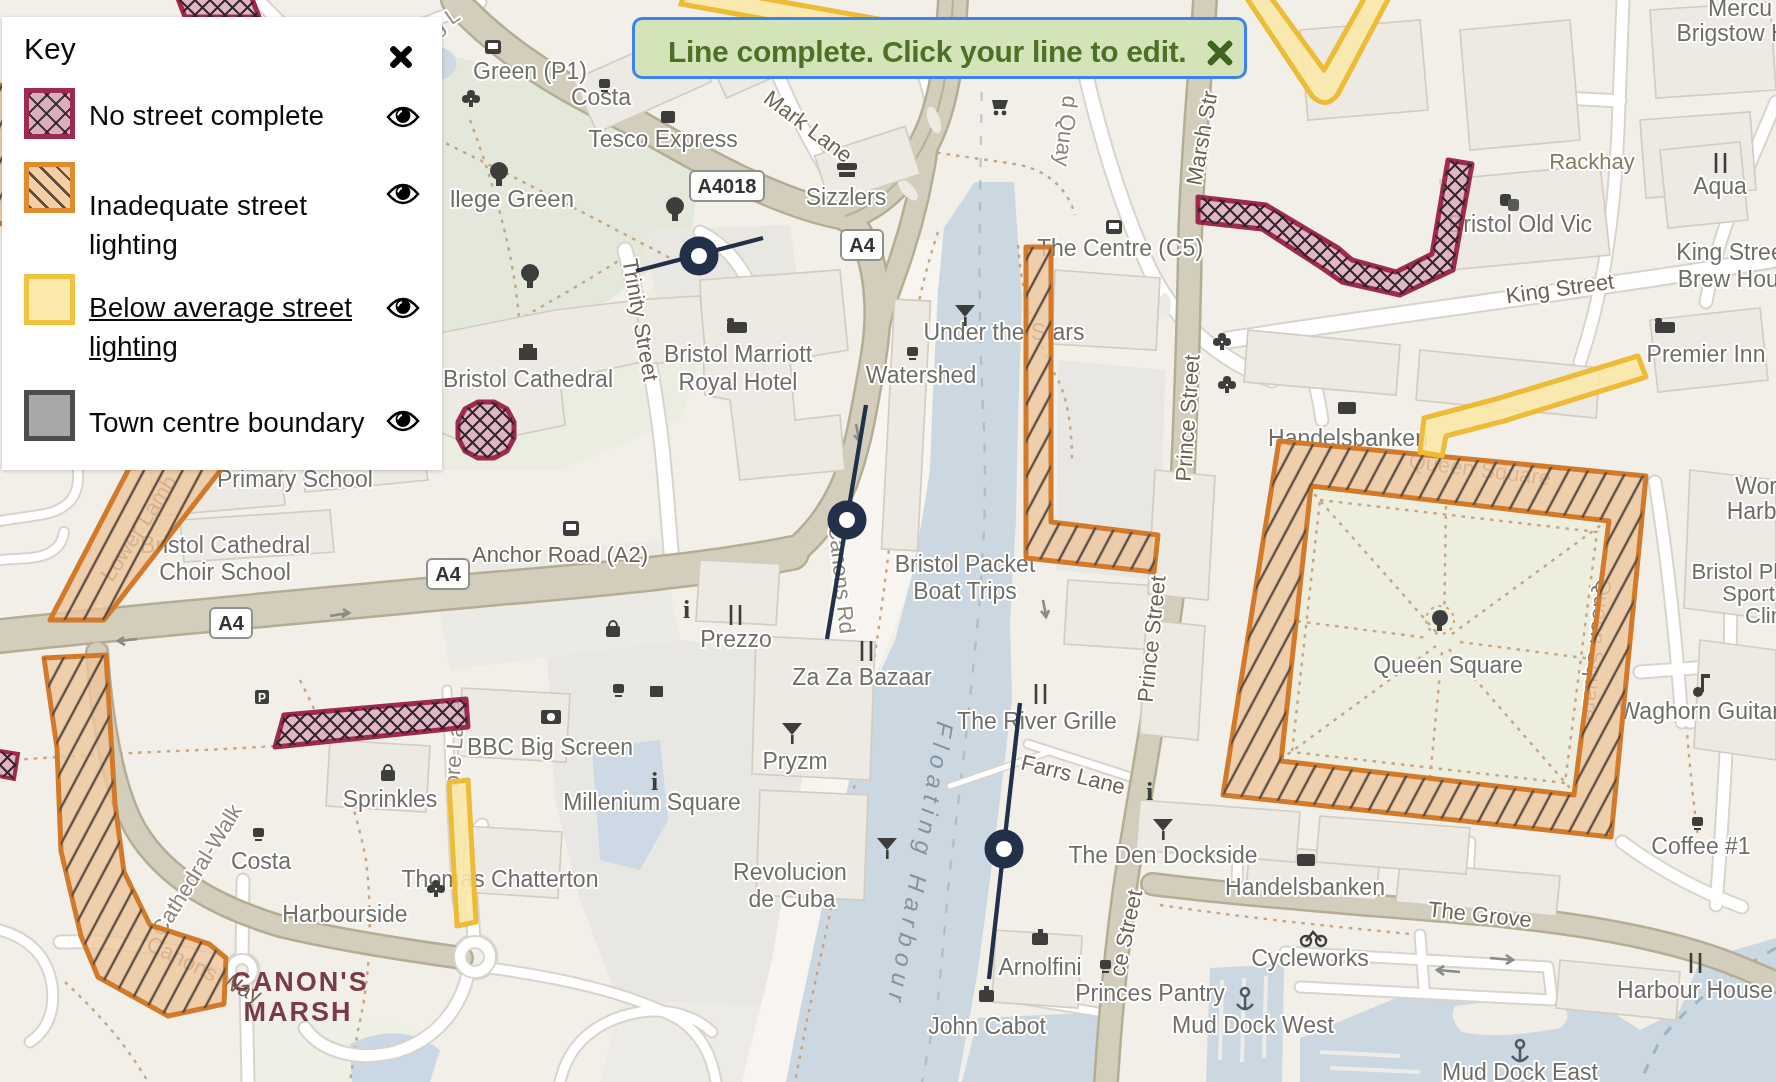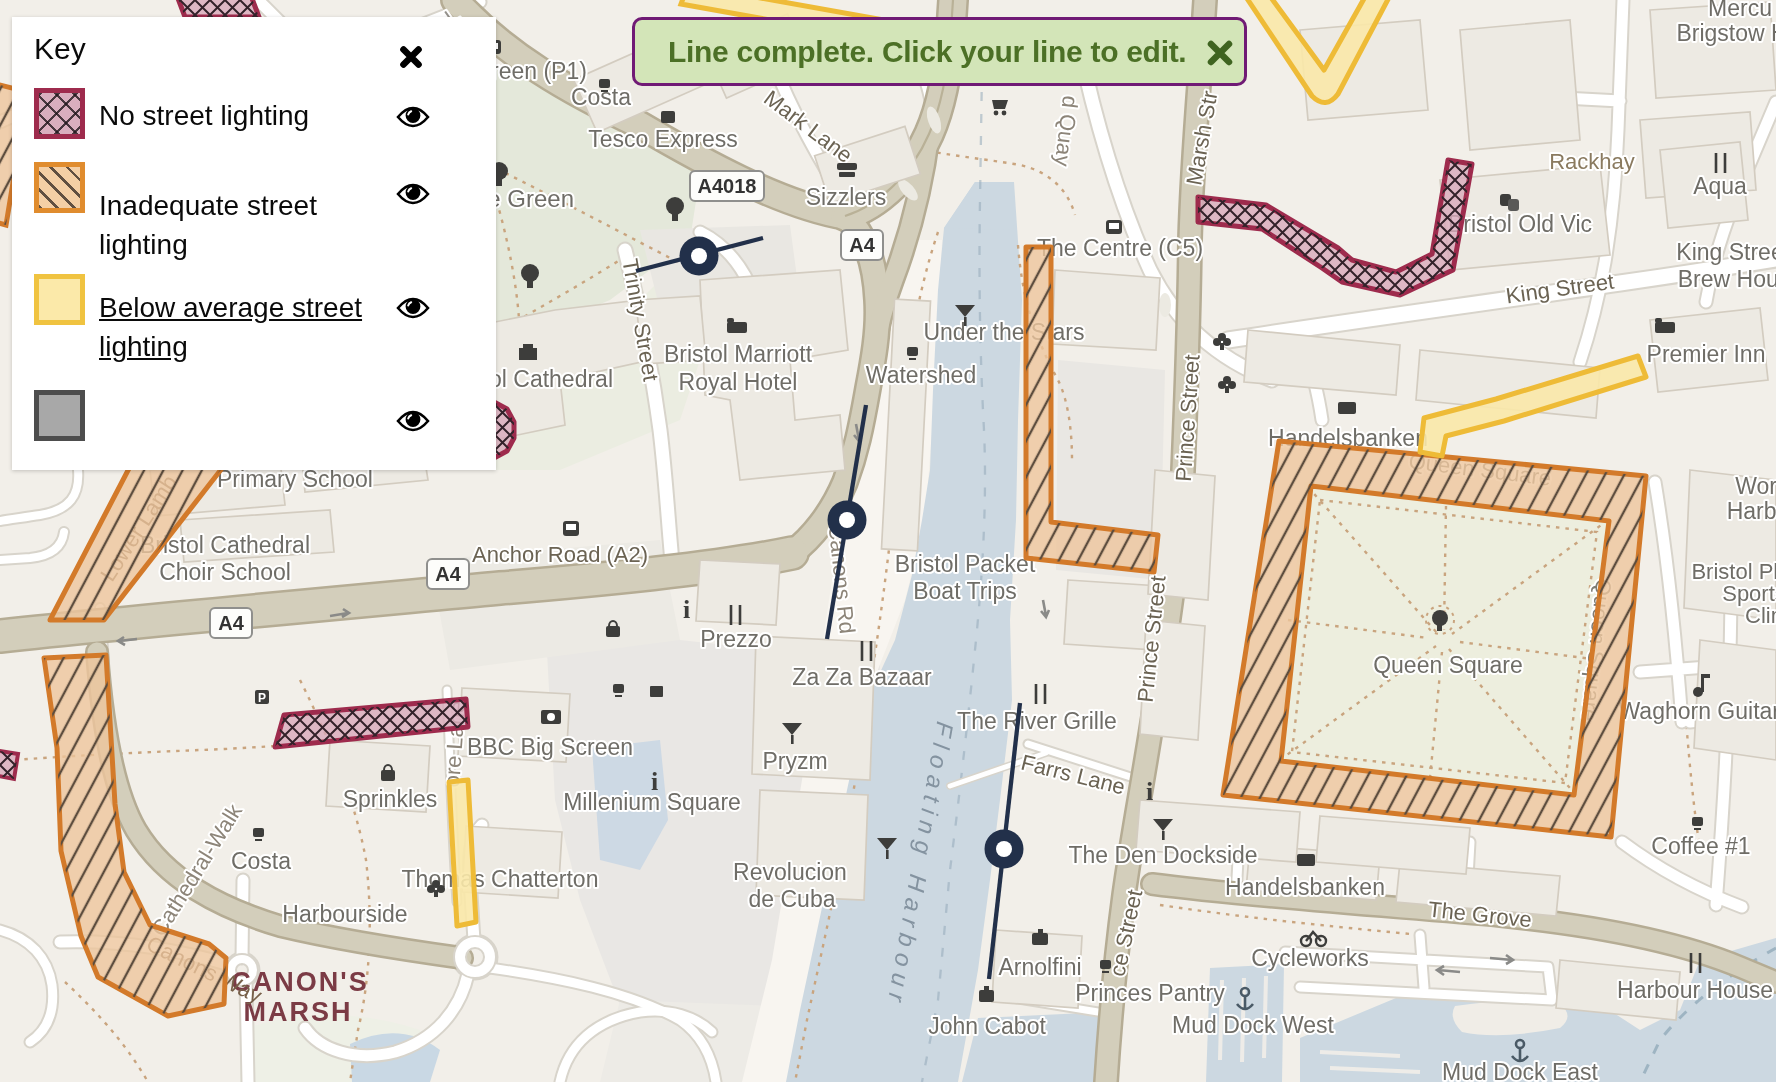--- a/index.html
+++ b/index.html
@@ -1,20 +1,20 @@
 <!DOCTYPE html>
 <html><head>
 <meta charset="utf-8">
 <style>
   html,body{margin:0;padding:0;width:1776px;height:1082px;overflow:hidden;
     font-family:"Liberation Sans",sans-serif;}
   #map{position:absolute;left:0;top:0;}
-  .panel{position:absolute;left:12px;top:17px;width:484px;height:453px;background:#fff;box-shadow:0 1px 4px rgba(0,0,0,.2);}
-  .toast{position:absolute;left:632px;top:17px;width:615px;height:69px;background:#d3e5b8;
-    border:3px solid #701a75;border-radius:10px;box-sizing:border-box;}
+  .panel{position:absolute;left:2px;top:17px;width:440px;height:453px;background:#fff;box-shadow:0 1px 4px rgba(0,0,0,.2);}
+  .toast{position:absolute;left:632px;top:17px;width:615px;height:62px;background:#d3e5b8;
+    border:3px solid #3b82f6;border-radius:10px;box-sizing:border-box;}
 </style>
 </head>
 <body>
 
 <svg id="map" width="1776" height="1082" viewBox="0 0 1776 1082">
 <defs>
   <pattern id="xh" patternUnits="userSpaceOnUse" width="15" height="15">
     <path d="M-2,17 L17,-2 M-2,-2 L17,17" stroke="#33222a" stroke-width="2" fill="none"></path>
   </pattern>
   <pattern id="dh" patternUnits="userSpaceOnUse" width="17" height="17" patternTransform="rotate(28)">
@@ -671,21 +671,21 @@
 <div class="panel">
 
   <div style="position:absolute;left:22px;top:15px;font-size:30px;color:#0a0a0a;">Key</div>
 
   <svg style="position:absolute;left:387px;top:28px;" width="24" height="24" viewBox="0 0 24 24">
       <path d="M4.5,4.5 L19.5,19.5 M19.5,4.5 L4.5,19.5" stroke="#000" stroke-width="6.6" stroke-linecap="round"></path>
     </svg>
 
   <div style="position:absolute;left:22px;top:71px;width:41px;height:41px;border:5px solid #9e2b4d;background-color:#d9aebe;background-image:repeating-linear-gradient(45deg,rgba(35,25,30,.8) 0 2.2px,transparent 2.2px 13px),repeating-linear-gradient(135deg,rgba(35,25,30,.8) 0 2.2px,transparent 2.2px 13px);"></div>
 
-  <div style="position:absolute;left:87px;top:83px;font-size:28px;color:#0a0a0a;">No street lighting</div>
+  <div style="position:absolute;left:87px;top:83px;font-size:28px;color:#0a0a0a;">No street complete</div>
 
   <svg style="position:absolute;left:384px;top:89px;" width="34" height="22" viewBox="0 0 34 22">
       <path d="M2,11 Q17,-7 32,11 Q17,29 2,11 Z" fill="#fff" stroke="#000" stroke-width="2.6"></path>
       <circle cx="17" cy="9.5" r="7.4" fill="#000"></circle>
       <path d="M12.2,8.6 a5,5 0 0 1 3,-3.4" stroke="#fff" stroke-width="2" fill="none" stroke-linecap="round"></path>
     </svg>
 
   <div style="position:absolute;left:22px;top:145px;width:41px;height:41px;border:5px solid #e08c2e;background-color:#f4cfa5;background-image:repeating-linear-gradient(45deg,rgba(60,48,40,.8) 0 2.2px,transparent 2.2px 12px);"></div>
 
   <div style="position:absolute;left:87px;top:157px;font-size:28px;color:#0a0a0a;line-height:39px;margin-top:12px;">Inadequate street<br>lighting</div>
@@ -701,20 +701,21 @@
   <div style="position:absolute;left:87px;top:271px;font-size:28px;color:#0a0a0a;line-height:39px;text-decoration:underline;">Below average street<br>lighting</div>
 
   <svg style="position:absolute;left:384px;top:280px;" width="34" height="22" viewBox="0 0 34 22">
       <path d="M2,11 Q17,-7 32,11 Q17,29 2,11 Z" fill="#fff" stroke="#000" stroke-width="2.6"></path>
       <circle cx="17" cy="9.5" r="7.4" fill="#000"></circle>
       <path d="M12.2,8.6 a5,5 0 0 1 3,-3.4" stroke="#fff" stroke-width="2" fill="none" stroke-linecap="round"></path>
     </svg>
 
   <div style="position:absolute;left:22px;top:373px;width:41px;height:41px;border:5px solid #4d4d4d;background-color:#a8a8a8;"></div>
 
+  <div style="position:absolute;left:87px;top:390px;font-size:28px;color:#0a0a0a;">Town centre boundary</div>
 
   <svg style="position:absolute;left:384px;top:393px;" width="34" height="22" viewBox="0 0 34 22">
       <path d="M2,11 Q17,-7 32,11 Q17,29 2,11 Z" fill="#fff" stroke="#000" stroke-width="2.6"></path>
       <circle cx="17" cy="9.5" r="7.4" fill="#000"></circle>
       <path d="M12.2,8.6 a5,5 0 0 1 3,-3.4" stroke="#fff" stroke-width="2" fill="none" stroke-linecap="round"></path>
     </svg>
 </div>
 
 <div class="toast">
 

